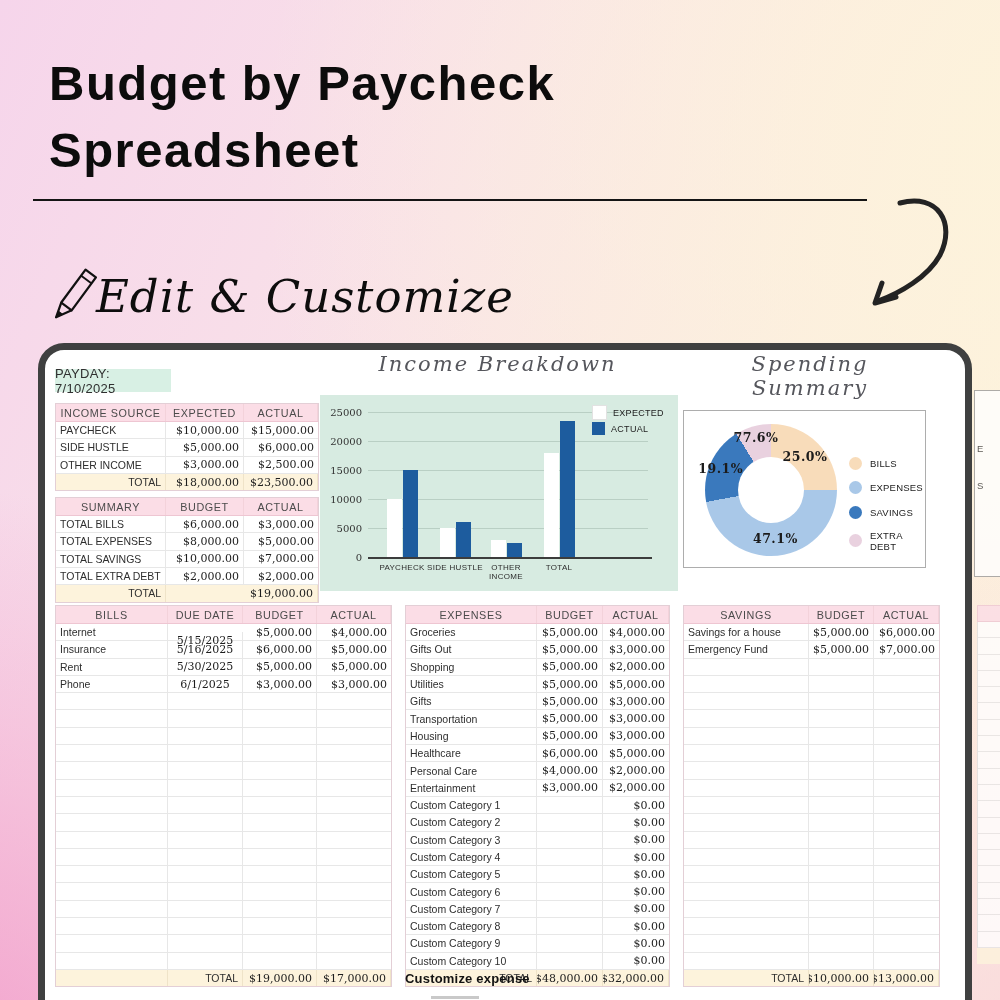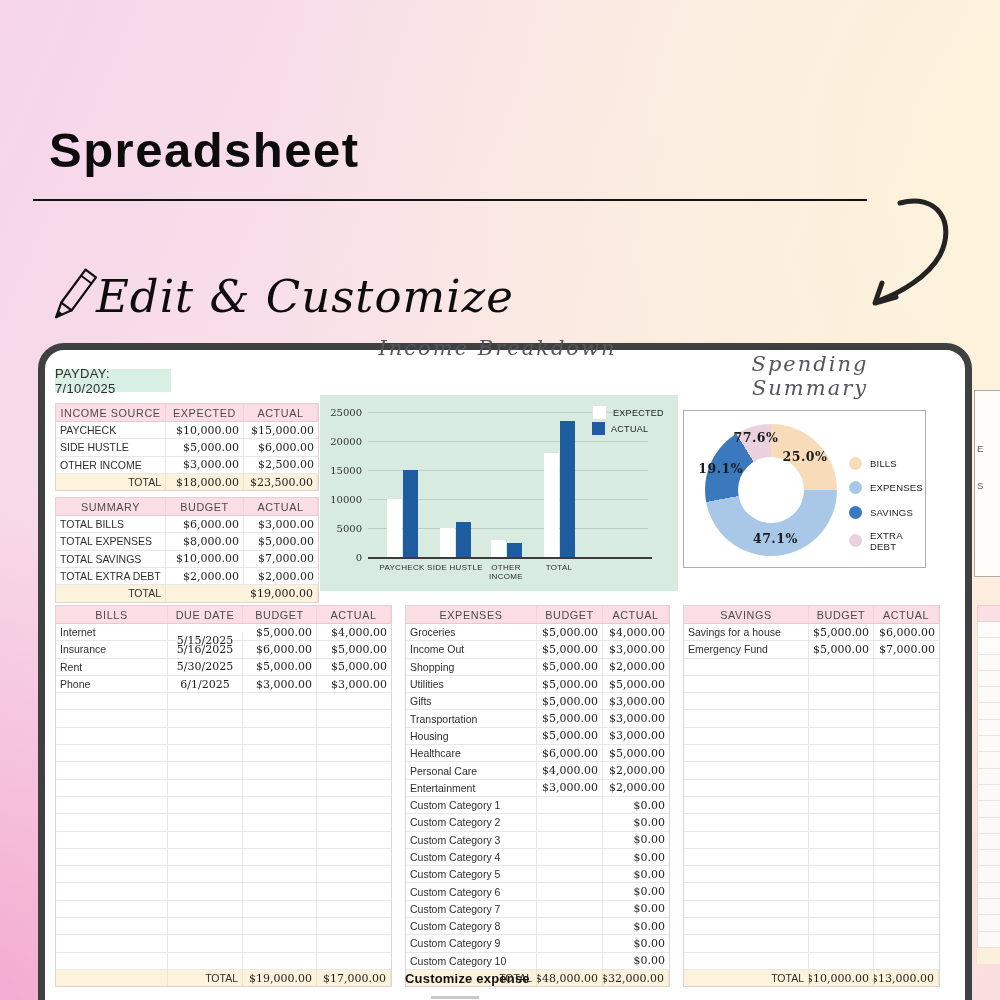--- a/index.html
+++ b/index.html
@@ -67,41 +67,41 @@
   .ghost-rows{left:977px;top:622px;width:23px;height:326px;background:
      repeating-linear-gradient(to bottom,#ffffff 0 15.3px,#e6e6e6 15.3px 16.3px);
      border-left:1px solid #e0e0e0;}
   .ghost-total{left:977px;top:948px;width:23px;height:16px;background:#fdf3dc;}
 </style>
 </head>
 <body>
 
 <div class="canvas">
 
-  <h1 class="abs page-title"><br><span>Spreadsheet</span></h1>
+  <h1 class="abs page-title"><span>Budget by Paycheck</span><br><span>Spreadsheet</span></h1>
   <div class="abs divider"></div>
 
   <svg class="abs" style="left:50px;top:255px;" width="52" height="76" viewBox="0 0 60 76">
     <path d="M13 49 L41 11 L53 20 L25 58 Z" fill="none" stroke="#111" stroke-width="2.6" stroke-linejoin="round"></path>
     <path d="M36 18 L48 27" fill="none" stroke="#111" stroke-width="2.2"></path>
     <path d="M13 49 L7 66 L25 58" fill="none" stroke="#111" stroke-width="2.6" stroke-linejoin="round"></path>
     <path d="M10 59 L7 66 L14 62 Z" fill="#111" stroke="#111" stroke-width="1"></path>
   </svg>
   <div class="abs subtitle">Edit &amp; Customize</div>
 
   <svg class="abs" style="left:858px;top:193px;" width="104" height="122" viewBox="0 0 104 122">
     <path d="M42 10 C 80 0, 98 30, 82 62 C 70 84, 42 100, 20 108" fill="none" stroke="#232323" stroke-width="5" stroke-linecap="round"></path>
     <path d="M38 104 L17 110 L24 90" fill="none" stroke="#232323" stroke-width="5" stroke-linecap="round" stroke-linejoin="round"></path>
   </svg>
 
   <div class="abs card"></div>
 
   <div class="abs payday">PAYDAY: 7/10/2025</div>
 
-  <div class="abs script-title" style="left:370px;top:336px;width:255px;">Income Breakdown</div>
+  <div class="abs script-title" style="left:370px;top:352px;width:255px;">Income Breakdown</div>
   <div class="abs script-title" style="left:690px;top:352px;width:240px;">Spending Summary</div>
 
   <div class="abs tbl" style="left:55px;top:403px;">
       <div class="tr th">
         <div class="c a-c " style="width: 110px; flex: 0 0 auto;">INCOME SOURCE</div>
         <div class="c a-c " style="width: 78px; flex: 0 0 auto;">EXPECTED</div>
         <div class="c a-c " style="width: 74px; flex: 0 0 auto;">ACTUAL</div>
       </div>
       <div class="tr ">
         <div class="c a-l lbl" style="width: 110px; flex: 0 0 auto;">PAYCHECK</div>
@@ -295,21 +295,21 @@
         <div class="c a-c " style="width: 131px; flex: 0 0 auto;">EXPENSES</div>
         <div class="c a-c " style="width: 66px; flex: 0 0 auto;">BUDGET</div>
         <div class="c a-c " style="width: 66px; flex: 0 0 auto;">ACTUAL</div>
       </div>
       <div class="tr ">
         <div class="c a-l lbl" style="width: 131px; flex: 0 0 auto;">Groceries</div>
         <div class="c a-r num" style="width: 66px; flex: 0 0 auto;">$5,000.00</div>
         <div class="c a-r num" style="width: 66px; flex: 0 0 auto;">$4,000.00</div>
       </div>
       <div class="tr ">
-        <div class="c a-l lbl" style="width: 131px; flex: 0 0 auto;">Income Out</div>
+        <div class="c a-l lbl" style="width: 131px; flex: 0 0 auto;">Gifts Out</div>
         <div class="c a-r num" style="width: 66px; flex: 0 0 auto;">$5,000.00</div>
         <div class="c a-r num" style="width: 66px; flex: 0 0 auto;">$3,000.00</div>
       </div>
       <div class="tr ">
         <div class="c a-l lbl" style="width: 131px; flex: 0 0 auto;">Shopping</div>
         <div class="c a-r num" style="width: 66px; flex: 0 0 auto;">$5,000.00</div>
         <div class="c a-r num" style="width: 66px; flex: 0 0 auto;">$2,000.00</div>
       </div>
       <div class="tr ">
         <div class="c a-l lbl" style="width: 131px; flex: 0 0 auto;">Utilities</div>

